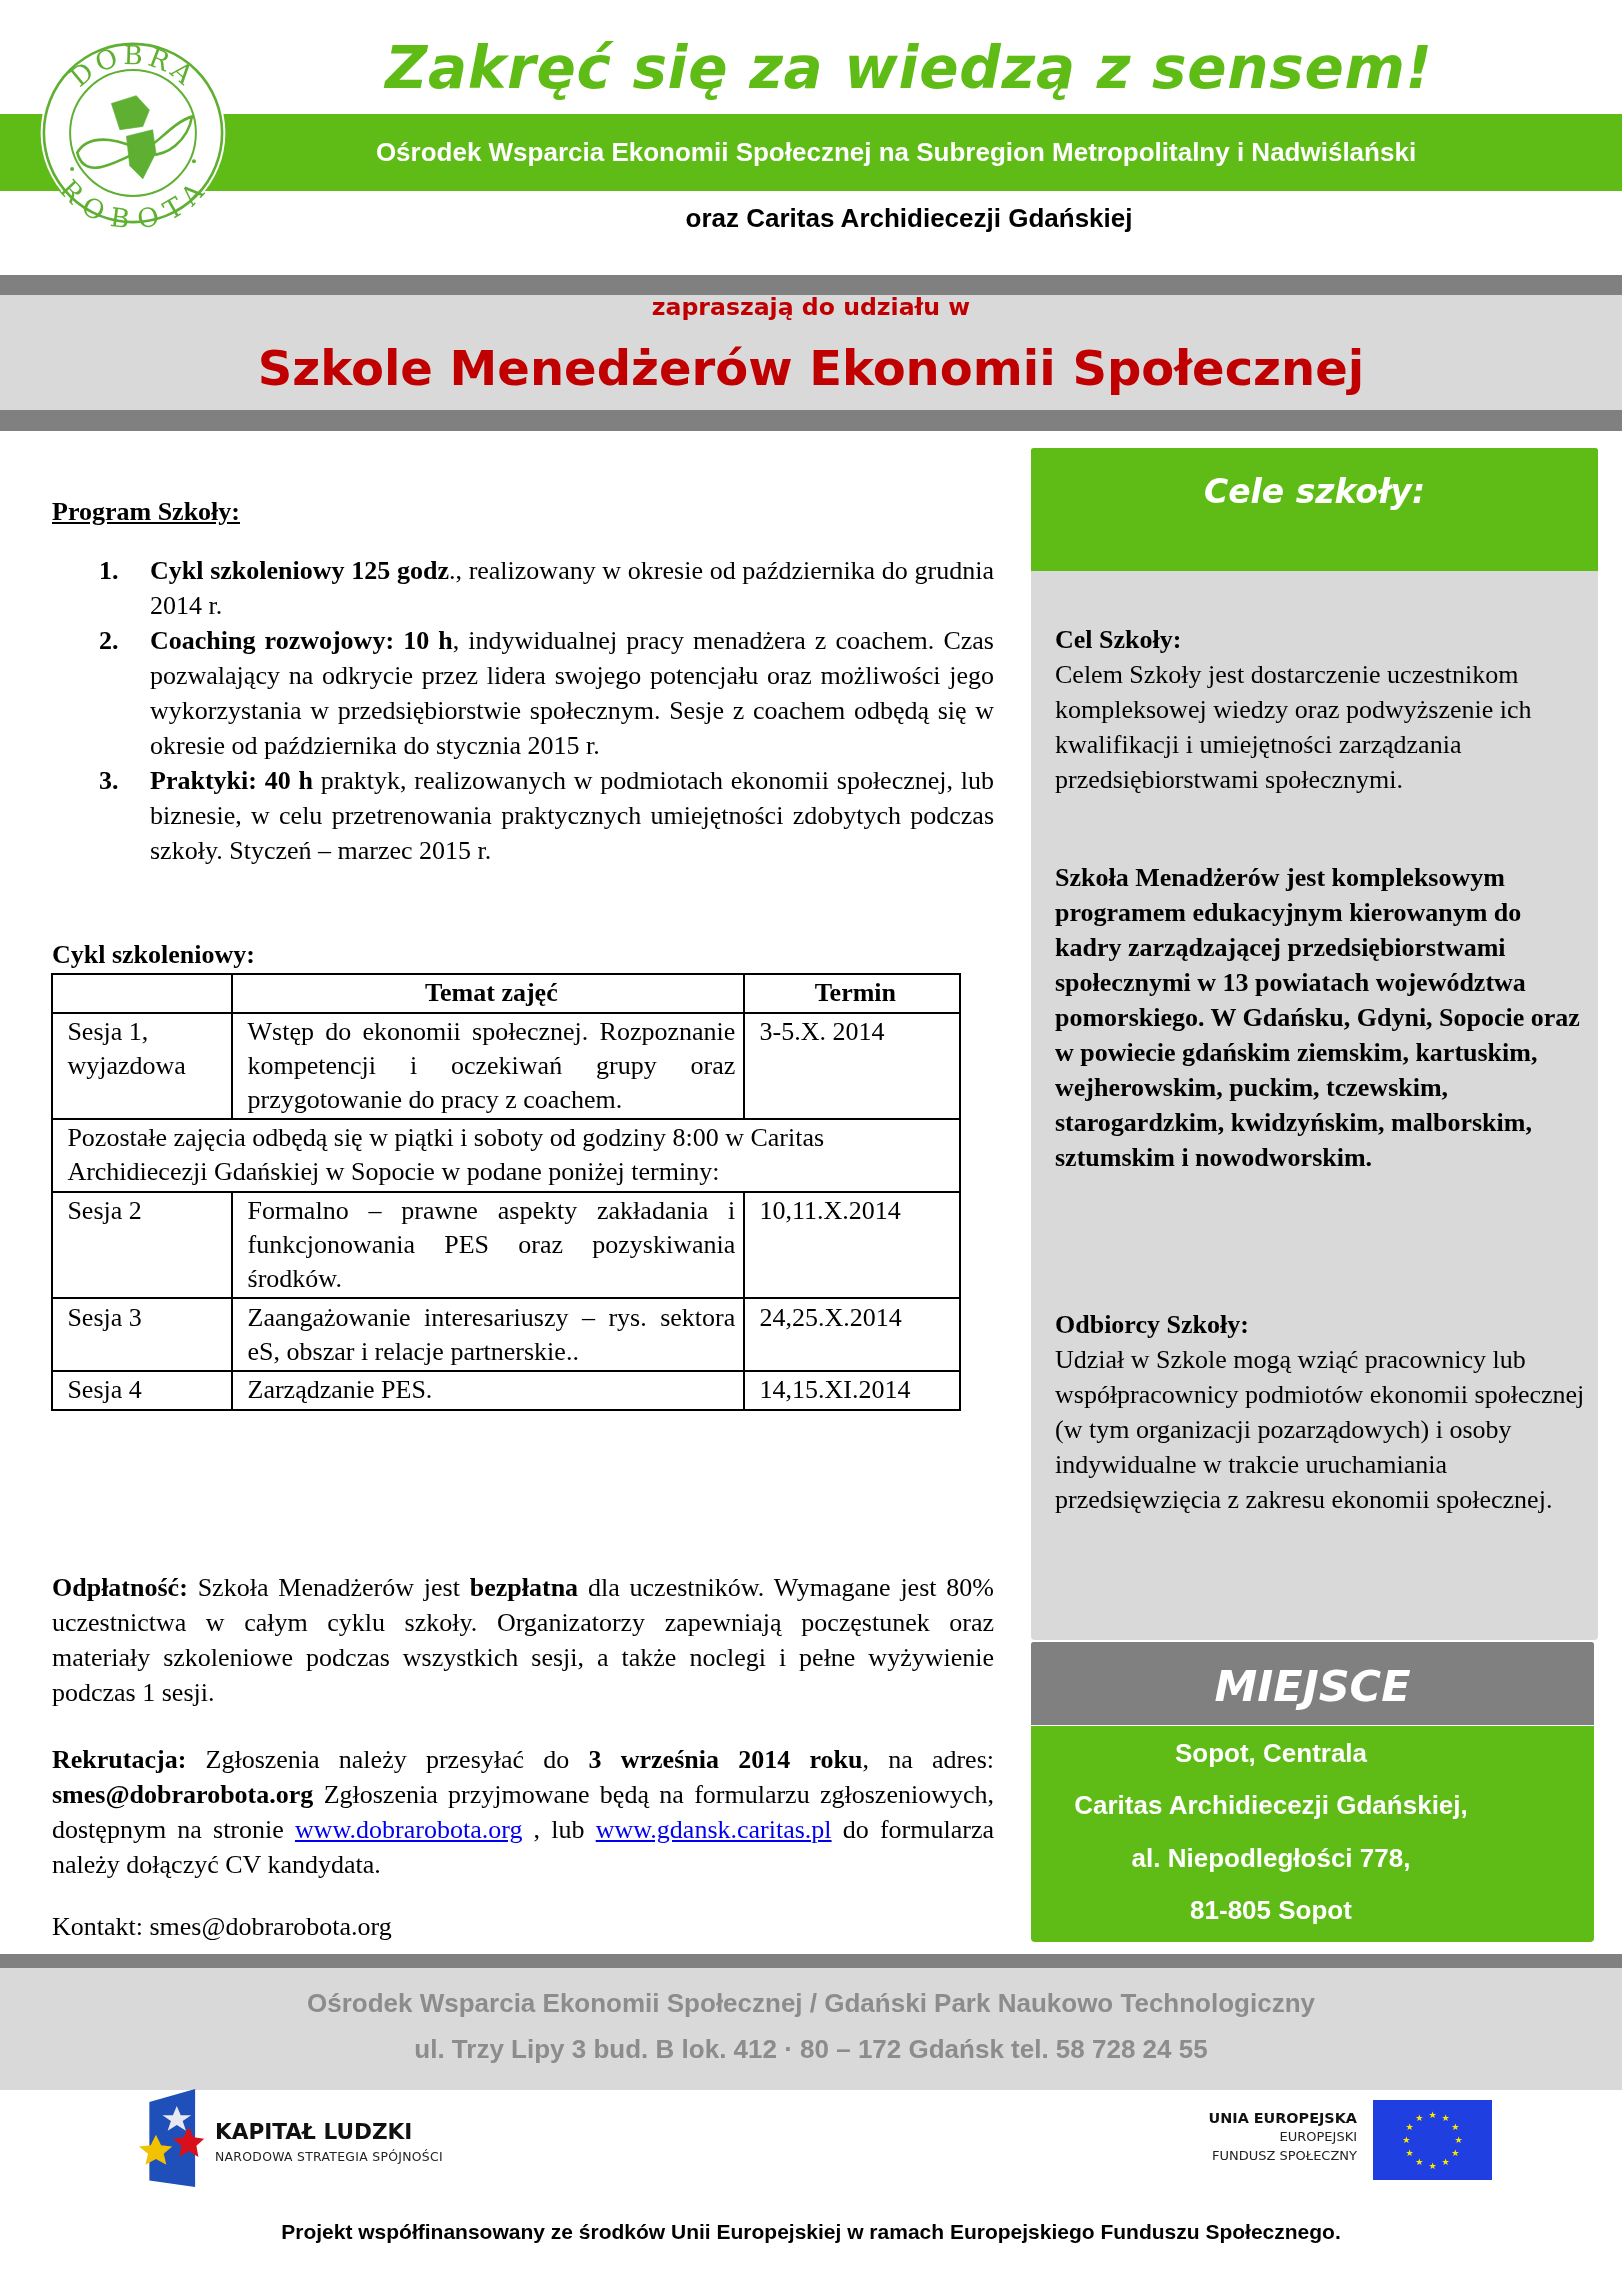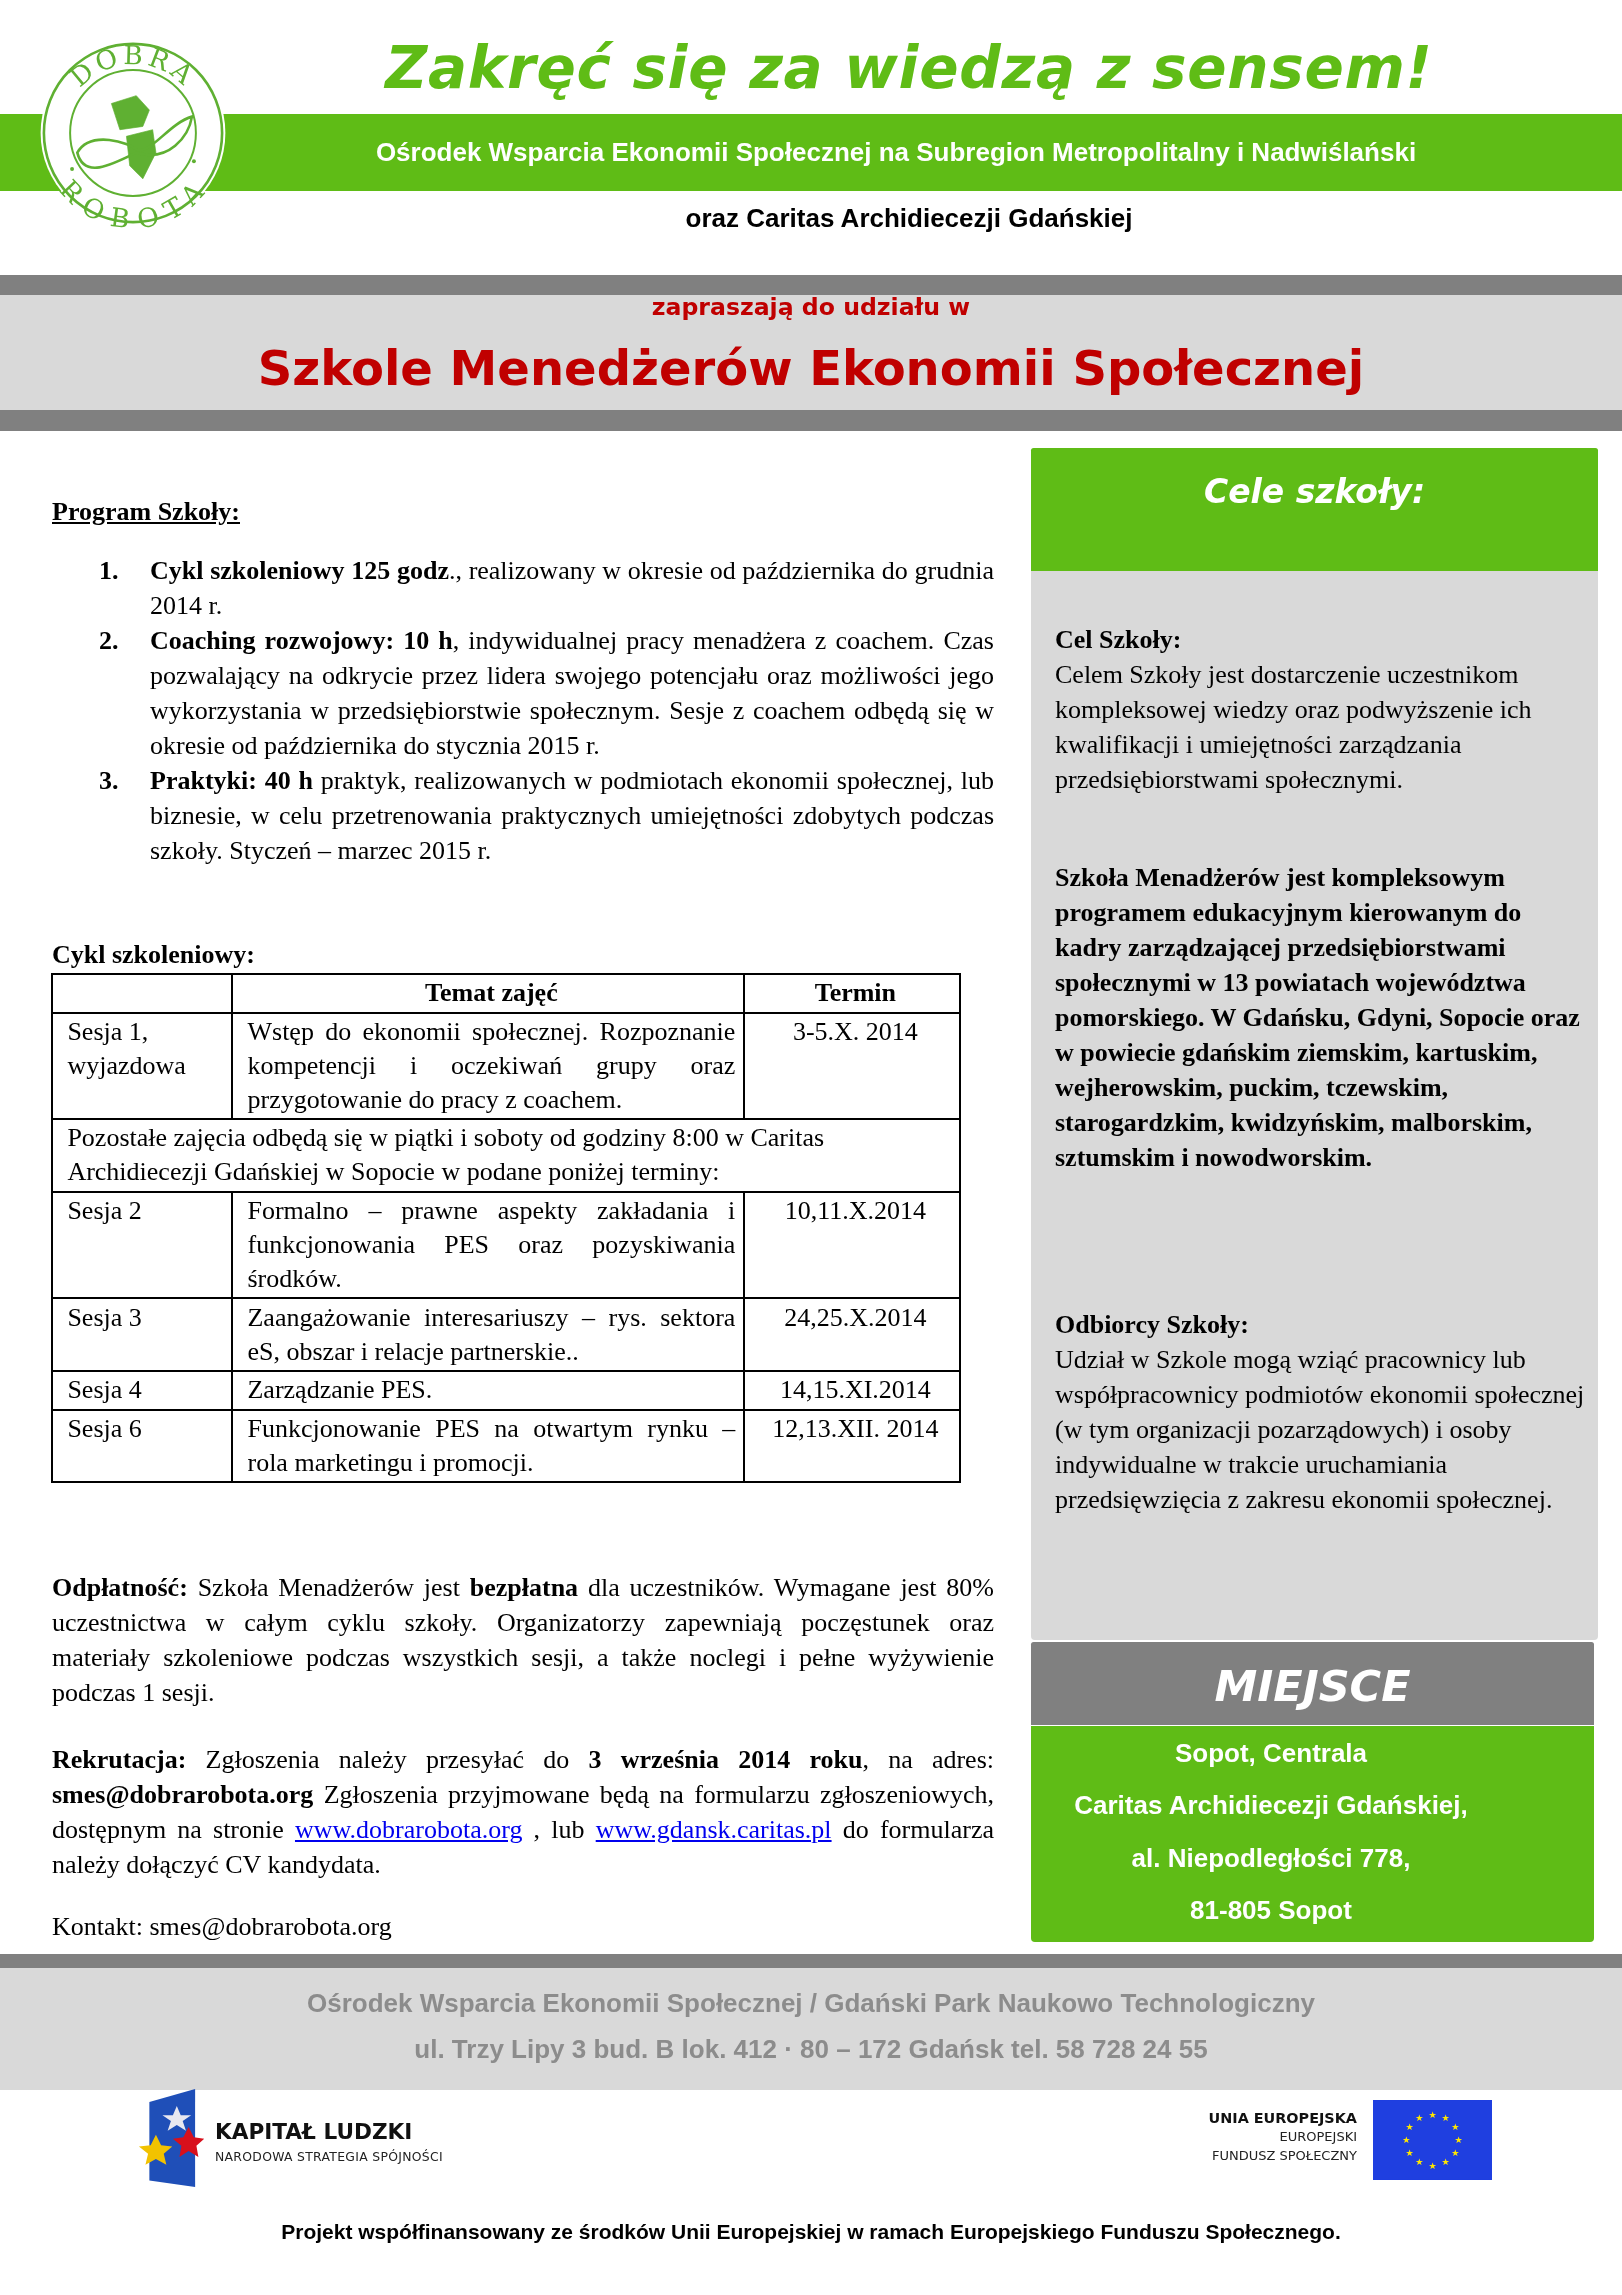--- a/index.html
+++ b/index.html
@@ -38,21 +38,21 @@
   ol.prog { top: 553px; margin: 0; padding: 0; list-style: none; }
   ol.prog li { position: relative; padding-left: 98px; text-align: justify; }
   ol.prog li .num { position: absolute; left: 47px; top: 0; font-weight: bold; }
   .cykl-title { top: 937px; }
 
   table.sched { position: absolute; left: 51px; top: 973px; width: 910px; border-collapse: collapse;
                 font-size: 26px; line-height: 34px; }
   table.sched td, table.sched th { border: 2px solid #000; vertical-align: top; padding: 1.3px 7.9px 1.3px 14.4px; }
   table.sched th { font-weight: bold; text-align: center; }
   table.sched td.topic { text-align: justify; }
-  table.sched td.term { text-align: center; }
+  table.sched td.term { }
   table.sched td.note { padding-left: 14.4px; }
   .col1 { width: 160px; } .col2 { width: 523px; } .col3 { width: 196px; }
 
   .para { text-align: justify; }
   .fee { top: 1570px; }
   .recr { top: 1742px; }
   .contact { top: 1909px; height: 31px; overflow: hidden; }
   a.link { color: #0000ee; text-decoration: underline; }
   .left-rule { left: 31px; top: 1955px; width: 982px; height: 2px; background: #cfcfcf; }
 
@@ -162,25 +162,20 @@
   <tr>
     <td>Sesja 3</td>
     <td class="topic">Zaangażowanie interesariuszy – rys. sektora eS, obszar i relacje partnerskie..</td>
     <td class="term">24,25.X.2014</td>
   </tr>
   <tr>
     <td>Sesja 4</td>
     <td class="topic">Zarządzanie PES.</td>
     <td class="term">14,15.XI.2014</td>
   </tr>
-  <tr>
-    <td>Sesja 6</td>
-    <td class="topic">Funkcjonowanie PES na otwartym rynku – rola marketingu i promocji.</td>
-    <td class="term">12,13.XII. 2014</td>
-  </tr>
 </tbody>
   </table>
 
 <div class="abs left para fee"><b>Odpłatność:</b><span> Szkoła Menadżerów jest </span><b>bezpłatna</b><span> dla uczestników. Wymagane jest 80% uczestnictwa w całym cyklu szkoły. Organizatorzy zapewniają poczęstunek oraz materiały szkoleniowe podczas wszystkich sesji, a także noclegi i pełne wyżywienie podczas 1 sesji.</span></div>
 
 <div class="abs left para recr"><b>Rekrutacja:</b><span> Zgłoszenia należy przesyłać do </span><b>3 września 2014 roku</b><span>, na adres: </span><b>smes@dobrarobota.org</b><span>  Zgłoszenia przyjmowane będą na formularzu zgłoszeniowych, dostępnym na stronie </span><a class="link">www.dobrarobota.org</a><span> , lub </span><a class="link">www.gdansk.caritas.pl</a><span> do formularza należy dołączyć CV kandydata.</span></div>
 
 <div class="abs left contact">Kontakt: smes@dobrarobota.org</div>
 <div class="abs left-rule"></div>
 

